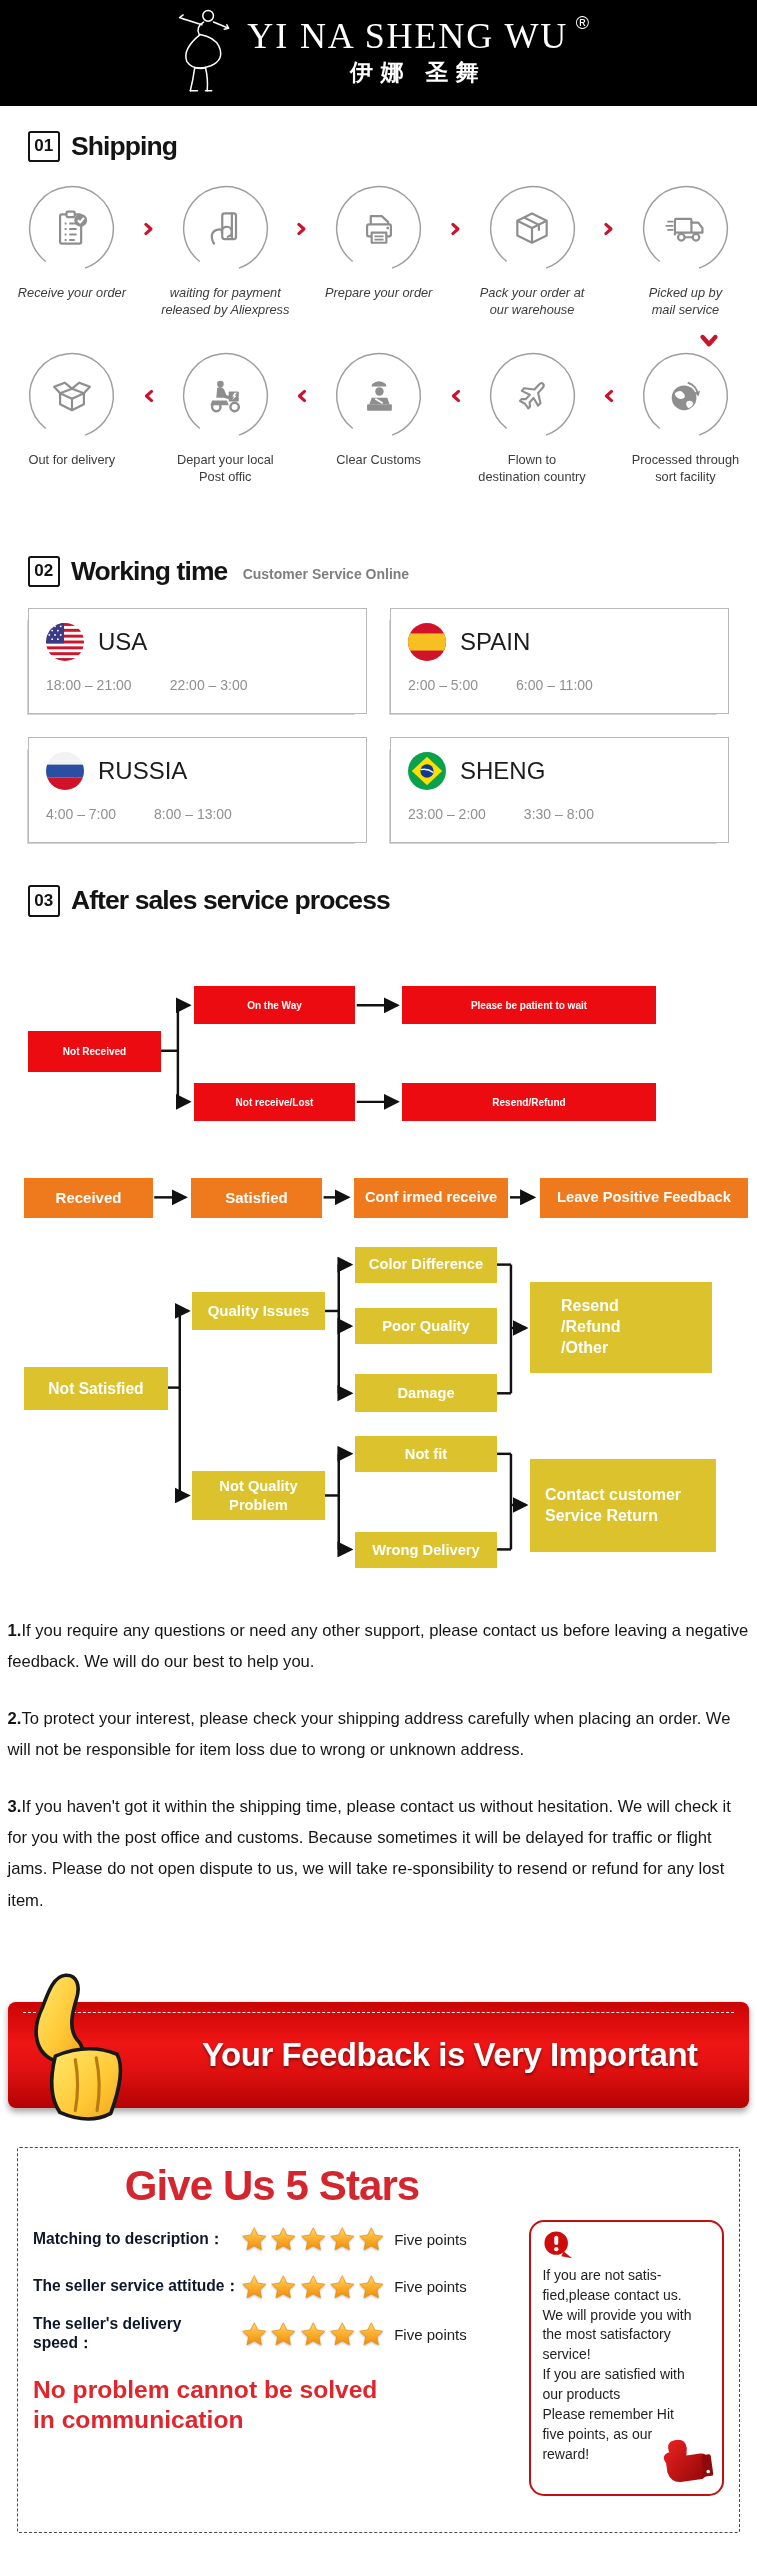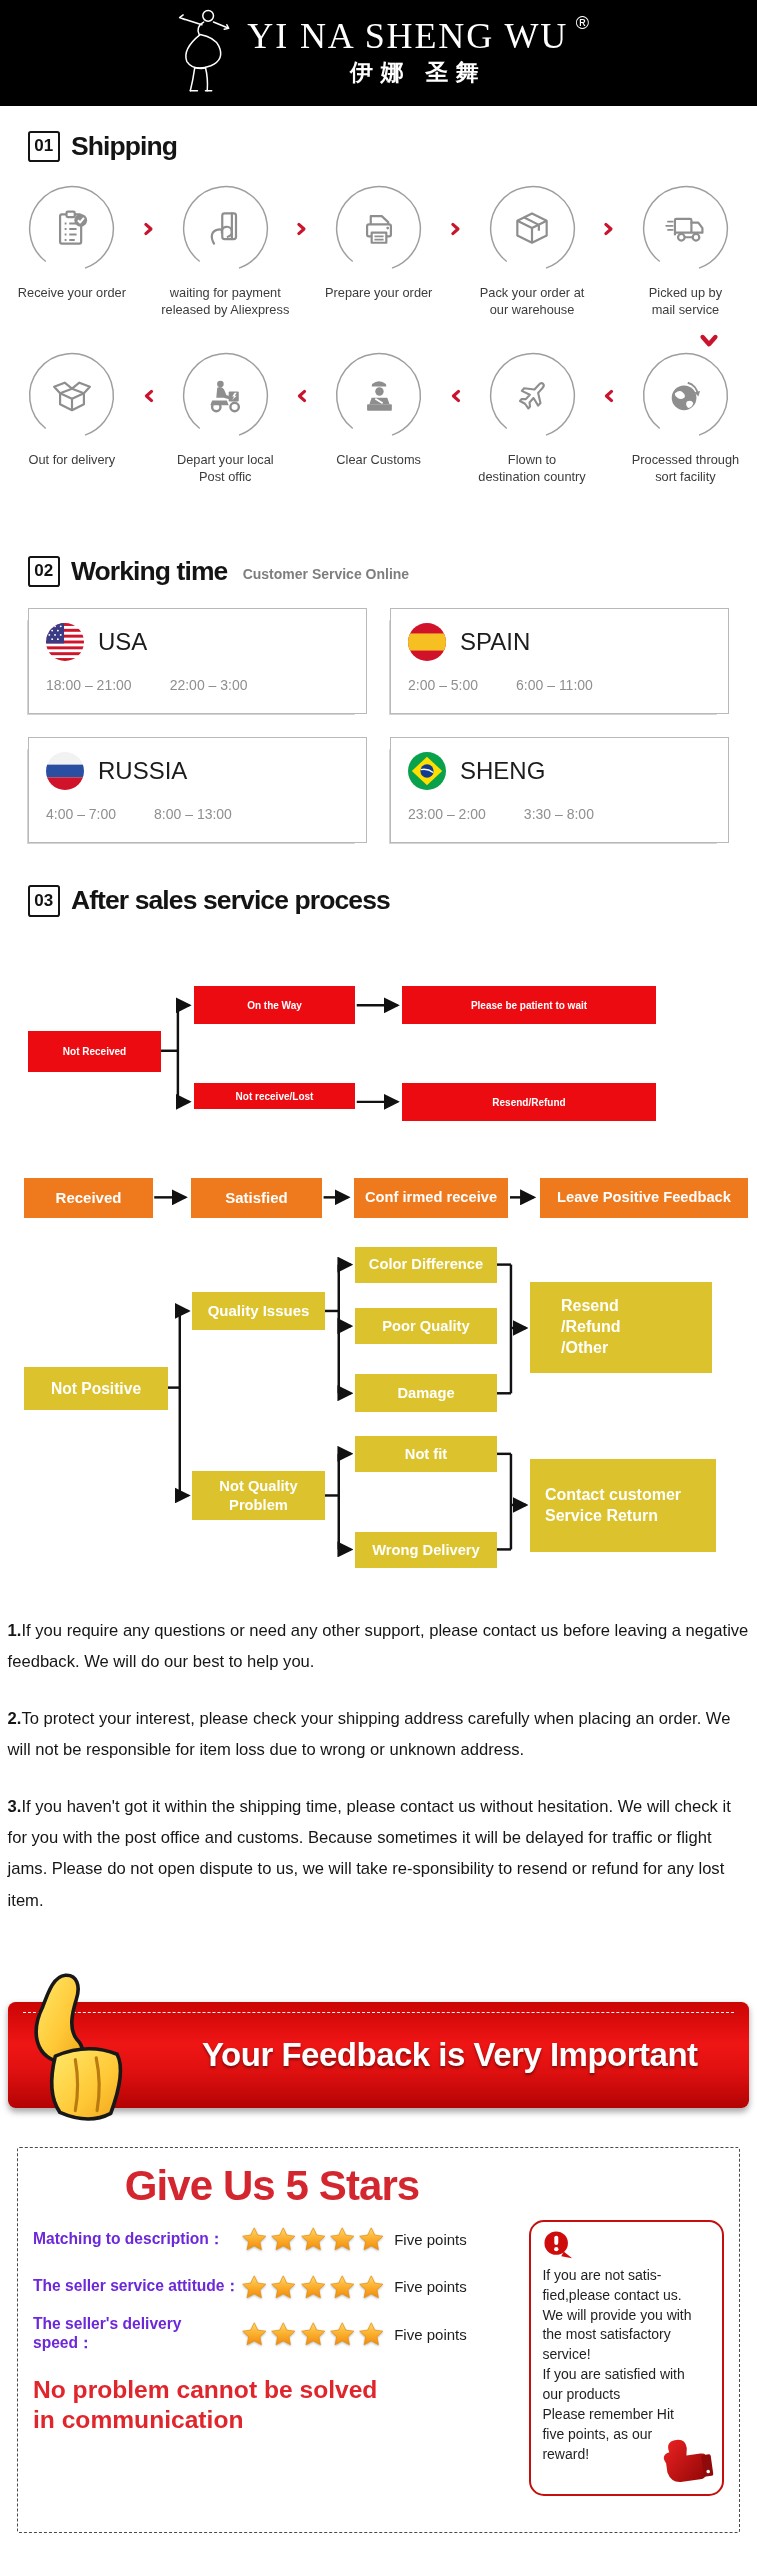--- a/index.html
+++ b/index.html
@@ -15,21 +15,21 @@
 
   
   .sechead{display:flex;align-items:center;gap:11.4px;margin-left:28px;}
   .secnum{width:27.5px;height:27.5px;border:2.4px solid #141414;border-radius:2.8px;display:flex;align-items:center;justify-content:center;font-size:17px;font-weight:bold;flex:0 0 auto;}
   .sectitle{font-size:26.5px;font-weight:600;letter-spacing:-0.9px;color:#141414;}
   .secsub{font-size:14px;font-weight:bold;color:#7e7e7e;margin-left:3.8px;margin-top:5.7px;}
 
   
   .ship{position:relative;padding-top:24.6px;}
   .ship-row{display:grid;grid-template-columns:142px 11.4px 142px 11.4px 142px 11.4px 142px 11.4px 142px;padding:0 0.9px;align-items:start;}
-  .row1{margin-top:21px;} .row2{margin-top:32px;padding-bottom:26.5px;}
+  .row1{margin-top:21px;font-style:italic;} .row2{margin-top:32px;padding-bottom:26.5px;}
   .step{display:flex;flex-direction:column;align-items:center;}
   .circ{position:relative;width:91px;height:91px;}
   .circ .arc{position:absolute;inset:0;}
   .circ .ic{position:absolute;inset:0;display:flex;align-items:center;justify-content:center;}
   .lbl{margin-top:9.5px;font-size:12.8px;color:#3c3c3c;text-align:center;line-height:1.35;white-space:pre-line;}
   .chevcell{display:flex;align-items:center;justify-content:center;height:91px;}
   .downchev{position:absolute;right:38px;top:227px;}
 
   
   .work{padding-top:44px;}
@@ -63,21 +63,21 @@
     box-shadow:0 3.8px 6.6px rgba(0,0,0,.35);}
   .banner-dash{position:absolute;left:15px;right:15px;top:9.5px;border-top:1.9px dashed rgba(255,255,255,.95);}
   .banner-text{position:absolute;left:156px;right:13.3px;top:0;bottom:0;display:flex;align-items:center;justify-content:center;
     color:#fff;font-size:33px;font-weight:bold;letter-spacing:-0.5px;text-shadow:0 1.9px 2.8px rgba(0,0,0,.45);}
   .banner-thumb{position:absolute;left:13.3px;top:17px;}
 
   
   .fbsec{position:relative;margin:32px 17px 0;height:386px;border:1.9px dashed #4a4a4a;border-radius:2.8px;box-sizing:border-box;}
   .fb-title{margin-top:13.3px;text-align:center;padding-right:213px;font-size:42px;font-weight:bold;color:#d4262e;letter-spacing:-0.9px;}
   .fb-row{display:flex;align-items:center;margin:12.3px 0 0 15px;height:35px;}
-  .fb-label{width:208px;font-size:15.6px;font-weight:bold;color:#6d28d9;}
+  .fb-label{width:208px;font-size:15.6px;font-weight:bold;color:#0f172a;}
   .fb-stars{display:flex;gap:2.8px;align-items:center;}
   .star{width:26.5px;height:26.5px;filter:drop-shadow(0 1.9px 0.9px rgba(0,0,0,.3));}
   .fb-points{font-size:15px;color:#1d1d1d;margin-left:9.5px;}
   .fb-note{margin:23px 0 0 15px;font-size:24.6px;line-height:1.22;font-weight:bold;color:#e0262c;white-space:pre-line;}
   .infobox{position:absolute;left:511px;top:72px;width:195px;height:276px;border:2.8px solid #c30f0f;border-radius:15px;
     padding:7.6px 11.4px;box-sizing:border-box;background:#fff;}
   .itext{font-size:14px;line-height:1.42;color:#1f1f1f;white-space:pre-line;margin-top:2.8px;}
   .redthumb{position:absolute;right:7.6px;bottom:7.6px;}
   .spacer-bottom{height:18px;}
 </style>
@@ -470,21 +470,21 @@
       <line x1="170" y1="116" x2="188" y2="116"></line>
       <line x1="188" y1="68" x2="188" y2="170"></line>
       <line x1="188" y1="68" x2="200" y2="68" marker-end="url(#arr)"></line>
       <line x1="188" y1="170" x2="200" y2="170" marker-end="url(#arr)"></line>
       <line x1="377" y1="68" x2="420" y2="68" marker-end="url(#arr)"></line>
       <line x1="377" y1="170" x2="420" y2="170" marker-end="url(#arr)"></line>
     </svg>
     <div class="flowbox redbg" style="left:28px;top:90px;width:133px;height:41px;">Not Received</div>
     <div class="flowbox redbg" style="left:194px;top:45px;width:161px;height:38px;">On the Way</div>
     <div class="flowbox redbg" style="left:402px;top:45px;width:254px;height:38px;">Please be patient to wait</div>
-    <div class="flowbox redbg" style="left:194px;top:142px;width:161px;height:26px;">Not receive/Lost</div>
+    <div class="flowbox redbg" style="left:194px;top:142px;width:161px;height:38px;">Not receive/Lost</div>
     <div class="flowbox redbg" style="left:402px;top:142px;width:254px;height:38px;">Resend/Refund</div>
   </div>
 
   <div class="flow" style="height:87px;margin-top:21px;">
     <svg class="conn" viewBox="0 0 800 92">
       <line x1="163" y1="49" x2="196" y2="49" marker-end="url(#arr)"></line>
       <line x1="342" y1="49" x2="368" y2="49" marker-end="url(#arr)"></line>
       <line x1="539" y1="49" x2="564" y2="49" marker-end="url(#arr)"></line>
     </svg>
     <div class="flowbox orgbg" style="left:24px;top:26.5px;width:129px;height:40px;">Received</div>
@@ -510,21 +510,21 @@
       <line x1="540" y1="93" x2="556" y2="93" marker-end="url(#arr)"></line>
       <line x1="343" y1="270" x2="358" y2="270"></line>
       <line x1="358" y1="226" x2="358" y2="327"></line>
       <line x1="358" y1="226" x2="371" y2="226" marker-end="url(#arr)"></line>
       <line x1="358" y1="327" x2="371" y2="327" marker-end="url(#arr)"></line>
       <line x1="525" y1="226" x2="540" y2="226"></line>
       <line x1="525" y1="327" x2="540" y2="327"></line>
       <line x1="540" y1="226" x2="540" y2="327"></line>
       <line x1="540" y1="280" x2="556" y2="280" marker-end="url(#arr)"></line>
     </svg>
-    <div class="flowbox ylwbg" style="left:24px;top:127px;width:144px;height:43px;font-size:15.6px;">Not Positive</div>
+    <div class="flowbox ylwbg" style="left:24px;top:127px;width:144px;height:43px;font-size:15.6px;">Not Satisfied</div>
     <div class="flowbox ylwbg" style="left:192px;top:52px;width:133px;height:38px;font-size:15px;">Quality Issues</div>
     <div class="flowbox ylwbg" style="left:355px;top:6.6px;width:142px;height:36px;">Color Difference</div>
     <div class="flowbox ylwbg" style="left:355px;top:68px;width:142px;height:36px;">Poor Quality</div>
     <div class="flowbox ylwbg" style="left:355px;top:134px;width:142px;height:38px;">Damage</div>
     <div class="flowbox ylwbg leftal" style="left:530px;top:42px;width:182px;height:91px;font-size:16px;padding-left:31px;">Resend
 /Refund
 /Other</div>
     <div class="flowbox ylwbg" style="left:355px;top:196px;width:142px;height:36px;">Not fit</div>
     <div class="flowbox ylwbg" style="left:192px;top:231px;width:133px;height:49px;font-size:14.7px;">Not Quality
 Problem</div>

